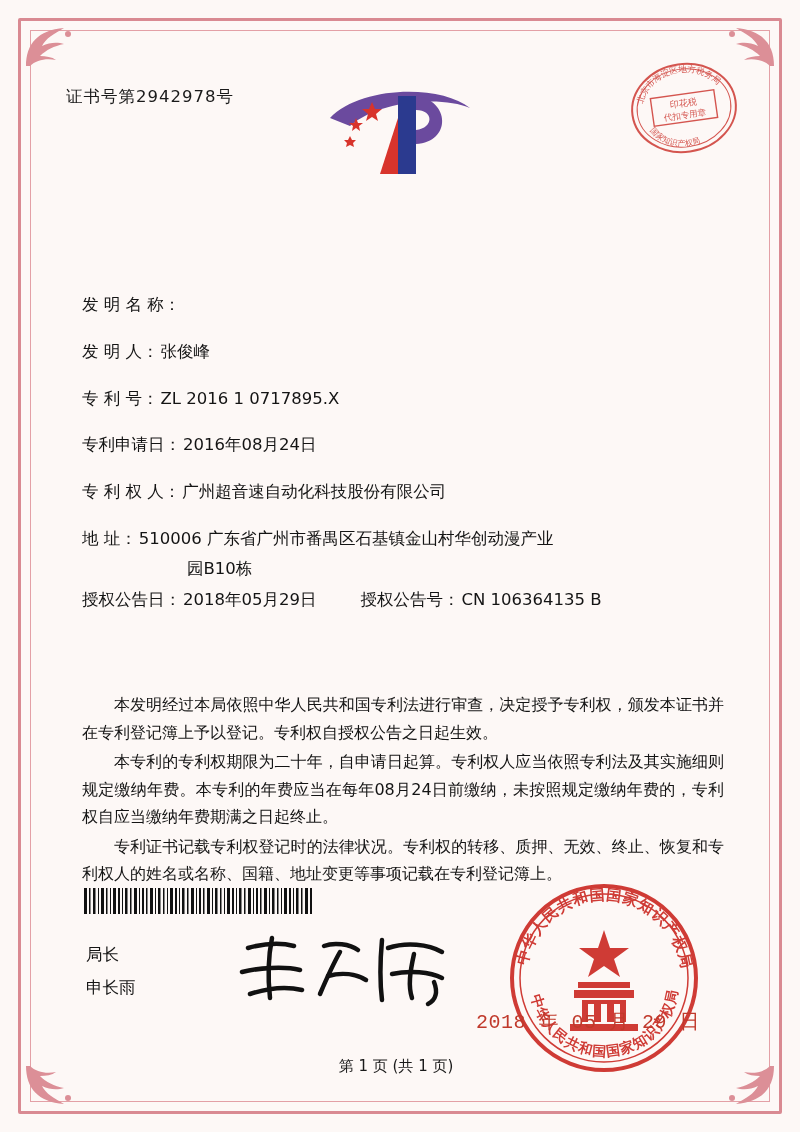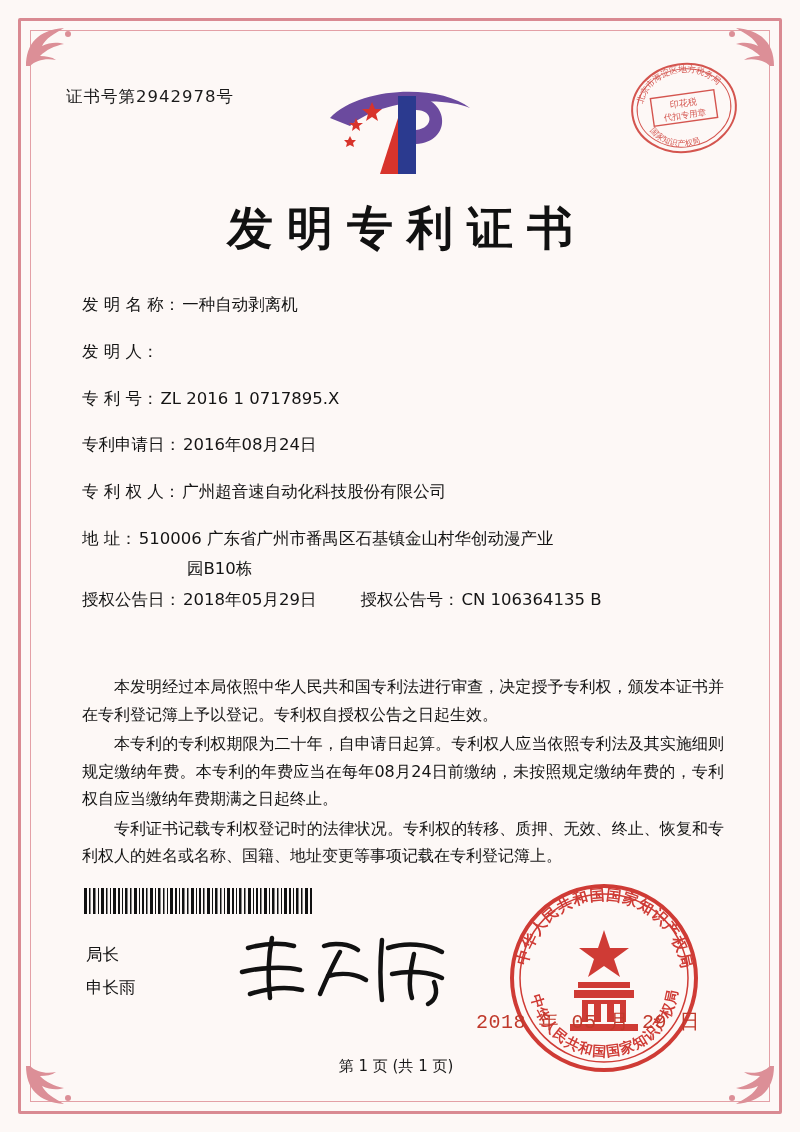--- a/index.html
+++ b/index.html
@@ -129,21 +129,21 @@
     margin-top: -16px;
     margin-bottom: 8px;
     font-size: 16.5px;
     font-family: "DejaVu Sans", sans-serif;
   }
 
   .body-text {
     position: absolute;
     left: 34px;
     right: 28px;
-    top: 625px;
+    top: 643px;
     font-size: 16px;
     line-height: 1.72;
     color: #141414;
     font-family: "DejaVu Sans", sans-serif;
     text-align: justify;
   }
   .body-text p {
     margin: 0 0 2px 0;
     text-indent: 32px;
   }
@@ -267,29 +267,28 @@
         <path d="M96 18 C130 22 132 64 96 66 L96 52 C114 50 114 32 96 32 Z" fill="#6b4a9e"></path>
         <path d="M60 96 L78 40 L78 96 Z" fill="#d8342c"></path>
         <g fill="#d8342c">
           <polygon points="52,24 55,31 62,31 56,36 58,43 52,39 46,43 48,36 42,31 49,31"></polygon>
           <polygon points="36,40 38,45 43,45 39,48 40,53 36,50 32,53 33,48 29,45 34,45"></polygon>
           <polygon points="30,58 32,62 36,62 33,65 34,69 30,67 26,69 27,65 24,62 28,62"></polygon>
         </g>
       </svg>
     </div>
 
-    <div class="title">发明专利证书</div>
 
     <div class="fields">
       <div class="frow">
         <span class="flabel">发 明 名 称：</span>
-        <span class="fvalue">一种自动剥离机</span>
       </div>
       <div class="frow">
         <span class="flabel">发 明 人：</span>
+        <span class="fvalue">张俊峰</span>
       </div>
       <div class="frow">
         <span class="flabel">专 利 号：</span>
         <span class="fvalue">ZL 2016 1 0717895.X</span>
       </div>
       <div class="frow">
         <span class="flabel">专利申请日：</span>
         <span class="fvalue">2016年08月24日</span>
       </div>
       <div class="frow">

